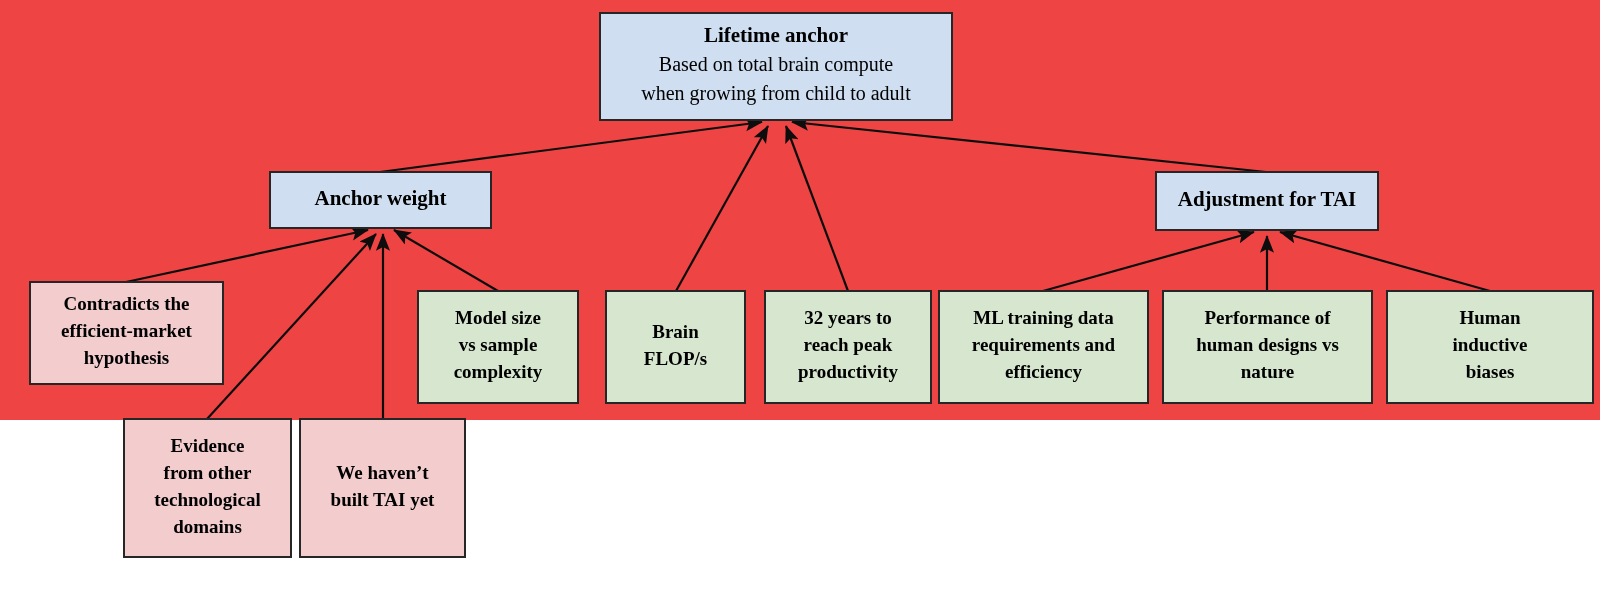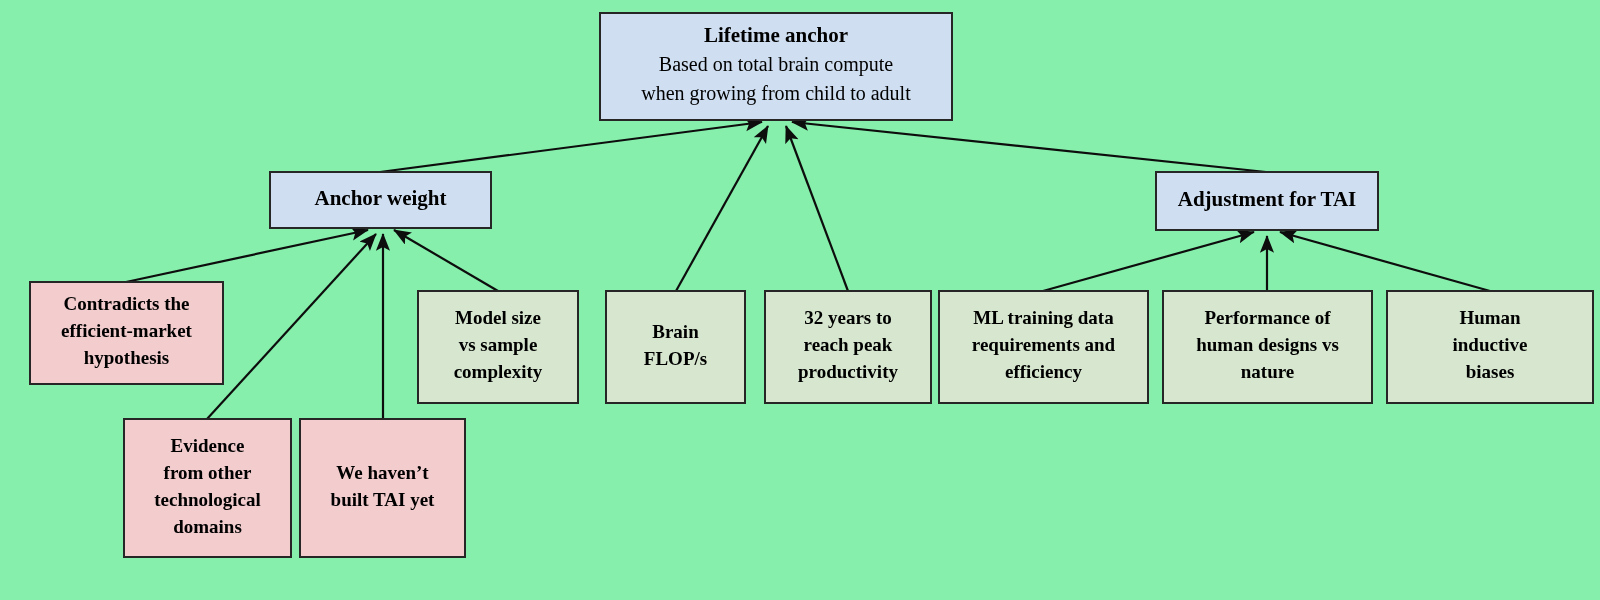--- a/index.html
+++ b/index.html
@@ -10,22 +10,22 @@
   }
   body {
     width: 1600px;
     height: 600px;
     overflow: hidden;
     font-family: "Liberation Serif", "DejaVu Serif", serif;
   }
   #diagram-root {
     position: relative;
     width: 1600px;
-    height: 600px;
-    background: #86efac;
+    height: 420px;
+    background: #ef4444;
   }
   svg#diagram-svg {
     position: absolute;
     top: 0;
     left: 0;
     width: 1600px;
     height: 600px;
     display: block;
   }
   .node-box {

